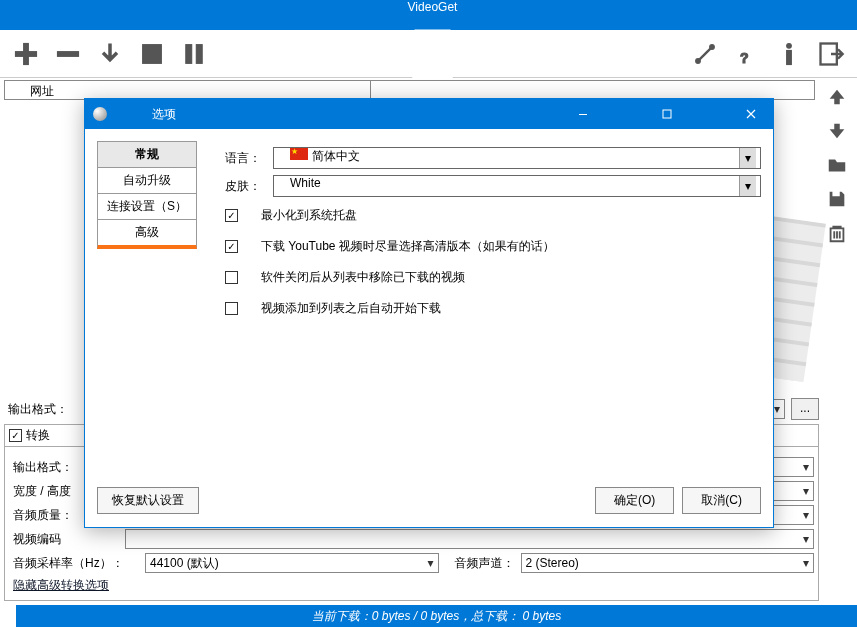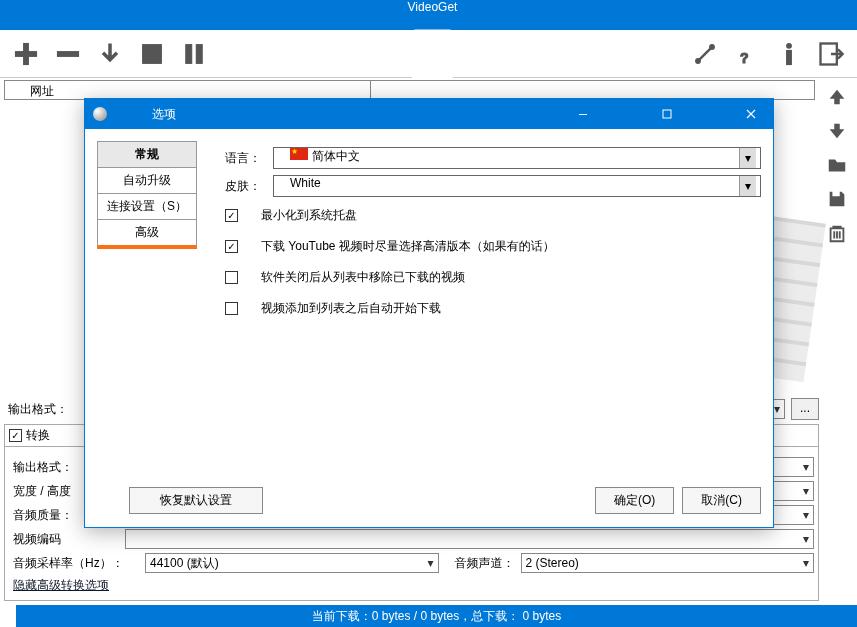--- a/index.html
+++ b/index.html
@@ -33,21 +33,21 @@
 .form-area { position: absolute; left: 4px; right: 38px; bottom: 4px; }
 .form-row { display: flex; align-items: center; margin: 4px 0; gap: 6px; }
 .form-row label { width: 110px; padding-left: 4px; }
 .form-row .select { flex: 1; border: 1px solid #888; height: 20px; background: #fff; display: flex; align-items: center; padding: 0 4px; position: relative; }
 .form-row .select::after { content: "▾"; position: absolute; right: 4px; color: #333; }
 .dotbtn { width: 28px; height: 22px; border: 1px solid #888; background: #f0f0f0; text-align: center; line-height: 18px; }
 .checkbox-row { display: flex; align-items: center; gap: 4px; border: 1px solid #aaa; border-top: none; padding: 2px 4px; }
 .link-text { color: #0f172a; text-decoration: underline; cursor: pointer; padding-left: 4px; }
 
 
-.statusbar { position: absolute; bottom: 0; left: 16px; right: 0; height: 22px; background: #0078d7; color: #fff; display: flex; align-items: center; justify-content: center; font-size: 12px; }
+.statusbar { position: absolute; bottom: 0; left: 16px; right: 0; height: 22px; background: #0078d7; color: #fff; display: flex; align-items: center; justify-content: center; font-size: 12px; font-style: italic; }
 
 
 .dialog { position: absolute; left: 84px; top: 98px; width: 690px; height: 430px; background: #fff; box-shadow: 0 4px 20px rgba(0,0,0,0.3); border: 1px solid #0078d7; display: flex; flex-direction: column; z-index: 10; }
 .dlg-titlebar { height: 30px; background: #0078d7; color: #fff; display: flex; align-items: center; padding-left: 8px; gap: 39px; }
 .dlg-titlebar .icon-app { width: 14px; height: 14px; background: radial-gradient(circle at 30% 30%, #fff, #888); border-radius: 50%; margin-right: 6px; }
 .dlg-titlebar .title { flex: 1; }
 .dlg-titlebar .winbtn { width: 45px; height: 28px; display: flex; align-items: center; justify-content: center; }
 .dlg-body { flex: 1; display: flex; padding: 12px; gap: 8px; }
 .tab-list { width: 100px; }
 .tab-item { border: 1px solid #999; border-bottom: none; padding: 4px 6px; text-align: center; background: #fff; cursor: pointer; }
@@ -59,21 +59,21 @@
 .opt-row .sel { flex: 1; border: 1px solid #666; height: 22px; display: flex; padding: 0 16px; position: relative; }
 .opt-row .sel::after { content: "▾"; position: absolute; right: 4px; background: #ddd; border-left: 1px solid #999; width: 16px; text-align: center; height: 100%; line-height: 20px; }
 .flag { display: inline-block; width: 18px; height: 12px; background: #de2910; margin-right: 4px; position: relative; }
 .flag::before { content: "★"; color: #ffde00; font-size: 8px; position: absolute; left: 1px; top: -1px; }
 .chk-row { display: flex; align-items: center; gap: 23px; margin: 10px 0 14px 0; }
 .chk { width: 13px; height: 13px; border: 1px solid #333; display: inline-flex; align-items: center; justify-content: center; font-size: 10px; }
 .chk.checked::before { content: "✓"; color: #000; }
 .dlg-footer { height: 44px; border-top: none; display: flex; align-items: center; padding: 0 12px 10px 12px; gap: 8px; }
 .dlg-footer .spacer { flex: 1; }
 .btn { border: 1px solid #888; background: #f6f6f6; padding: 4px 18px; cursor: pointer; font-size: 12px; }
-.btn.wide { padding: 4px 30px; margin-left: 32px; }
+.btn.wide { padding: 4px 14px; }
 
 
 .film { position: absolute; right: 42px; top: 140px; width: 70px; height: 160px; opacity: 0.15; background: repeating-linear-gradient(to bottom, #000 0 4px, transparent 4px 20px), linear-gradient(#888,#888); background-size: 8px 100%, 100% 100%; background-position: left, center; transform: rotate(8deg); pointer-events: none; }
 </style>
 </head>
 <body>
 
 <div class="main-titlebar">
   <span class="icon-app"></span>
   <span class="title">VideoGet</span>

